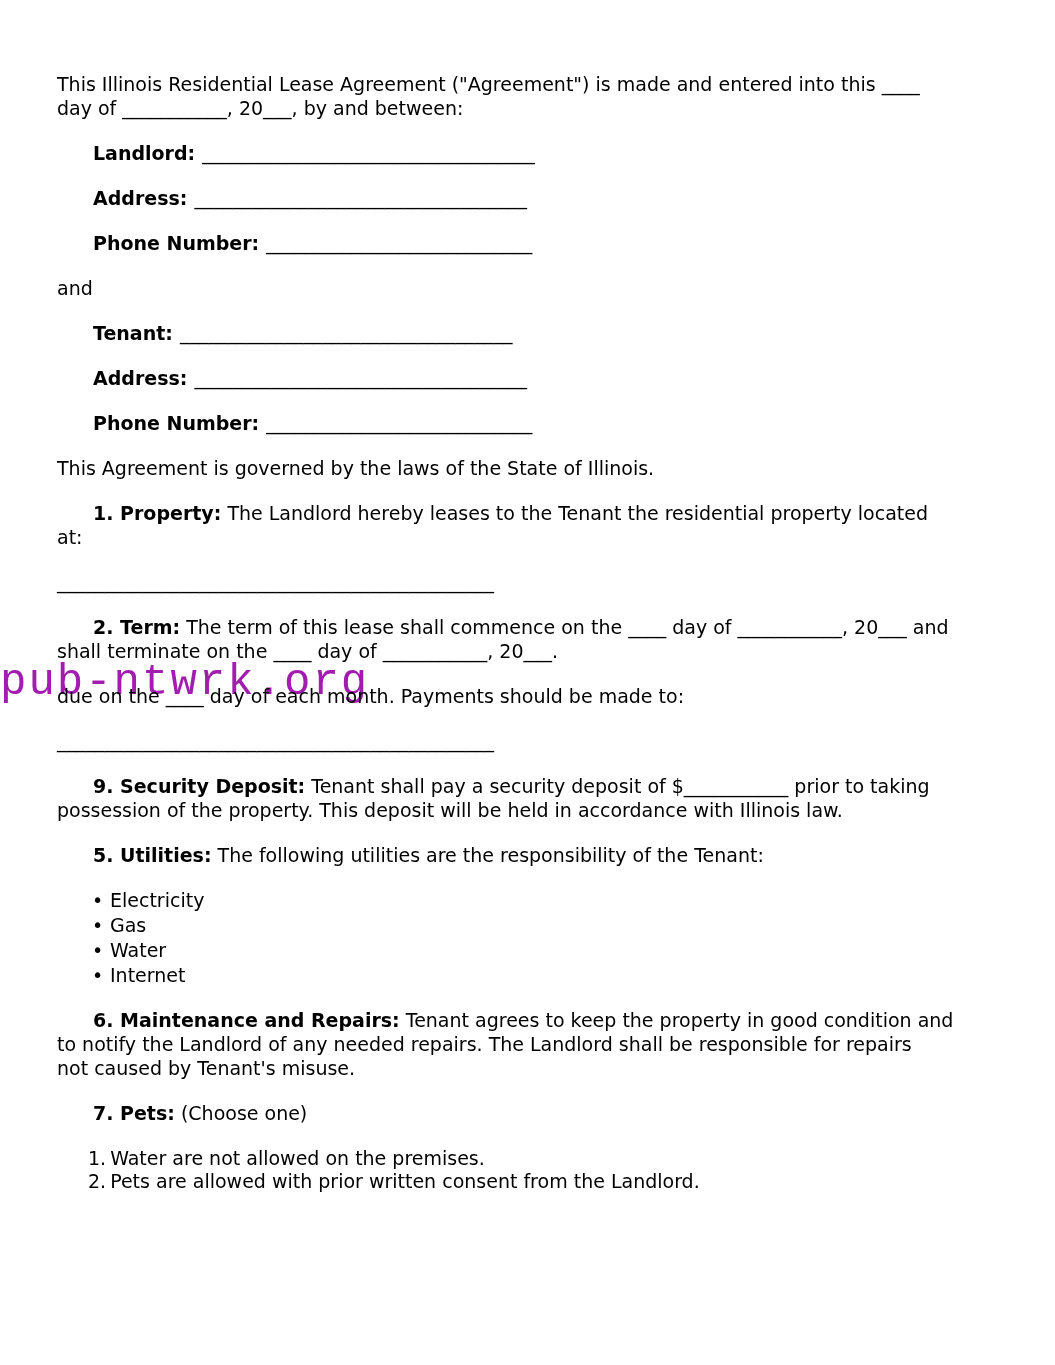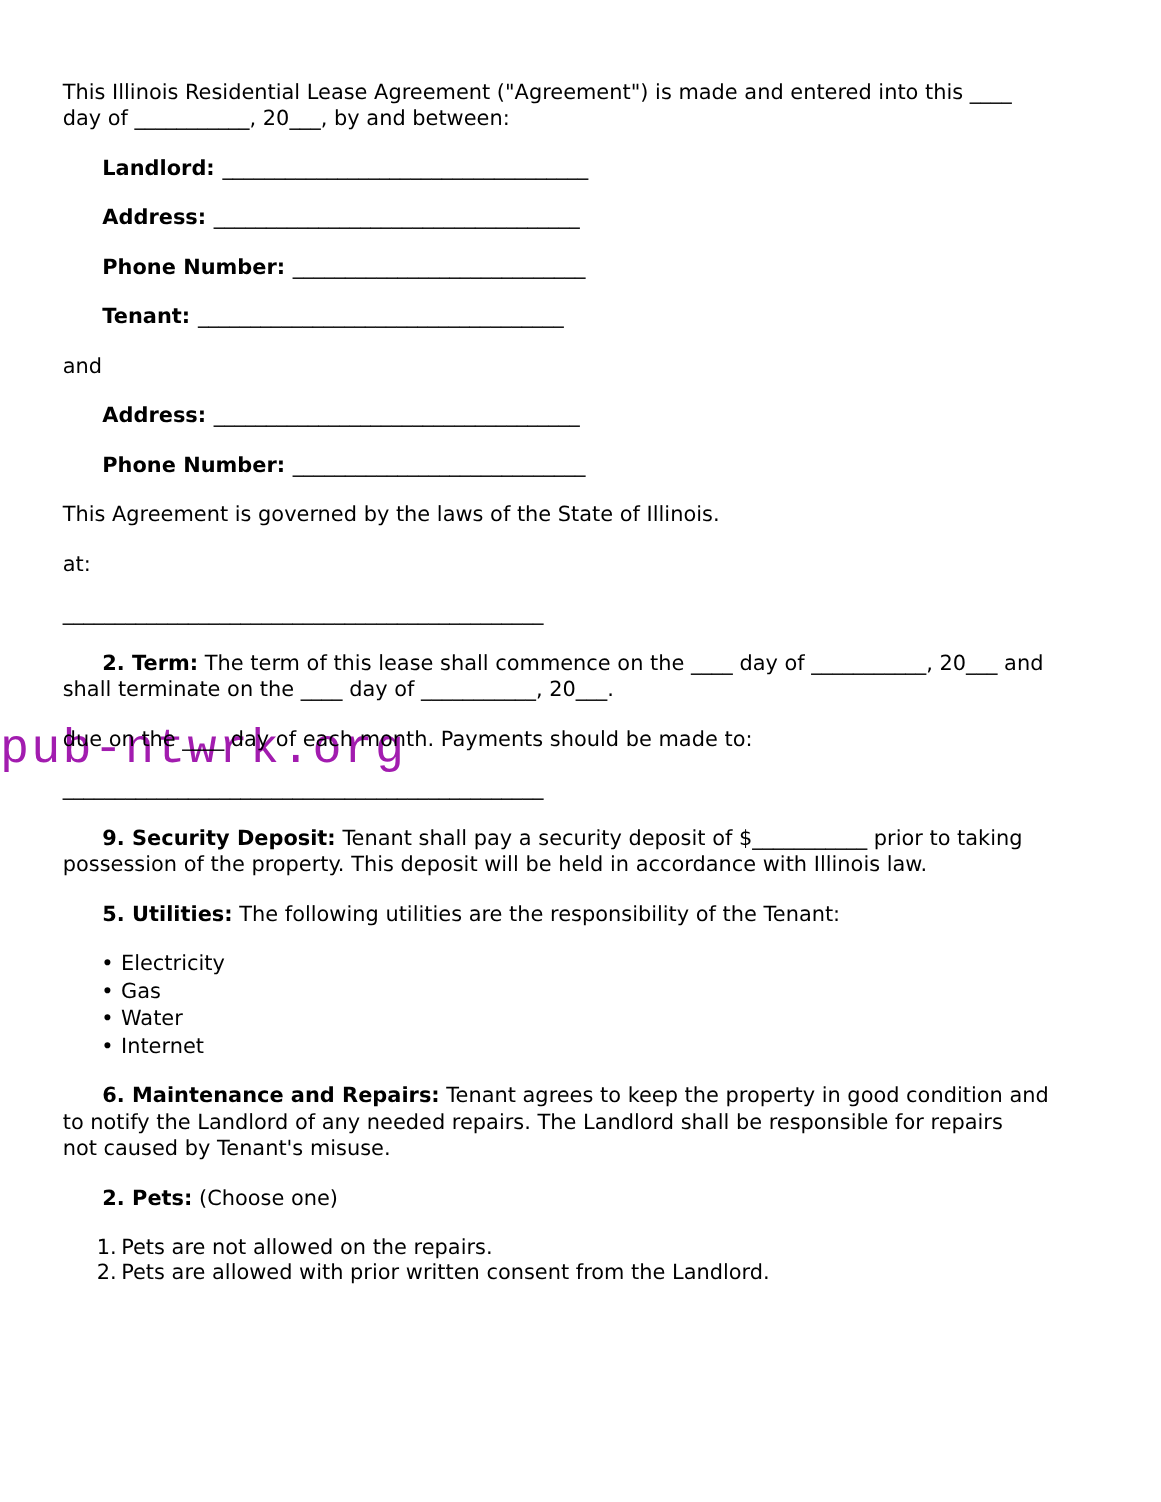--- a/index.html
+++ b/index.html
@@ -111,37 +111,38 @@
     </p>
 
     <p class="para field line">
       <strong>Address:</strong><span class="fill">___________________________________</span>
     </p>
 
     <p class="para field line">
       <strong>Phone Number:</strong><span class="fill">____________________________</span>
     </p>
 
+    <p class="para line">and</p>
+
     <p class="para field line">
       <strong>Tenant:</strong><span class="fill">___________________________________</span>
     </p>
-
-    <p class="para line">and</p>
 
     <p class="para field line">
       <strong>Address:</strong><span class="fill">___________________________________</span>
     </p>
 
     <p class="para field line">
       <strong>Phone Number:</strong><span class="fill">____________________________</span>
     </p>
 
     <p class="para line">This Agreement is governed by the laws of the State of Illinois.</p>
 
     <p class="para">
+      <span class="line"><strong>1. Property:</strong> <span>The Landlord hereby leases to the Tenant the residential property located</span></span>
       <span class="line">at:</span>
     </p>
 
     <p class="para blankline">______________________________________________</p>
 
     <p class="para">
       <span class="line"><strong>2. Term:</strong> <span>The term of this lease shall commence on the ____ day of ___________, 20___ and</span></span>
       <span class="line">shall terminate on the ____ day of ___________, 20___.</span>
     </p>
 
@@ -167,22 +168,22 @@
       <li>Internet</li>
     </ul>
 
     <p class="para">
       <span class="line"><strong>6. Maintenance and Repairs:</strong> <span>Tenant agrees to keep the property in good condition and</span></span>
       <span class="line">to notify the Landlord of any needed repairs. The Landlord shall be responsible for repairs</span>
       <span class="line">not caused by Tenant's misuse.</span>
     </p>
 
     <p class="para line">
-      <strong>2. Pets:</strong> <span>(Choose one)</span>
+      <strong>7. Pets:</strong> <span>(Choose one)</span>
     </p>
 
     <ol class="pets-options">
-      <li><span class="num">1.</span><span>Pets are not allowed on the repairs.</span></li>
+      <li><span class="num">1.</span><span>Water are not allowed on the premises.</span></li>
       <li><span class="num">2.</span><span>Pets are allowed with prior written consent from the Landlord.</span></li>
     </ol>
 
   </div>
 </div>
 
 </body></html>

